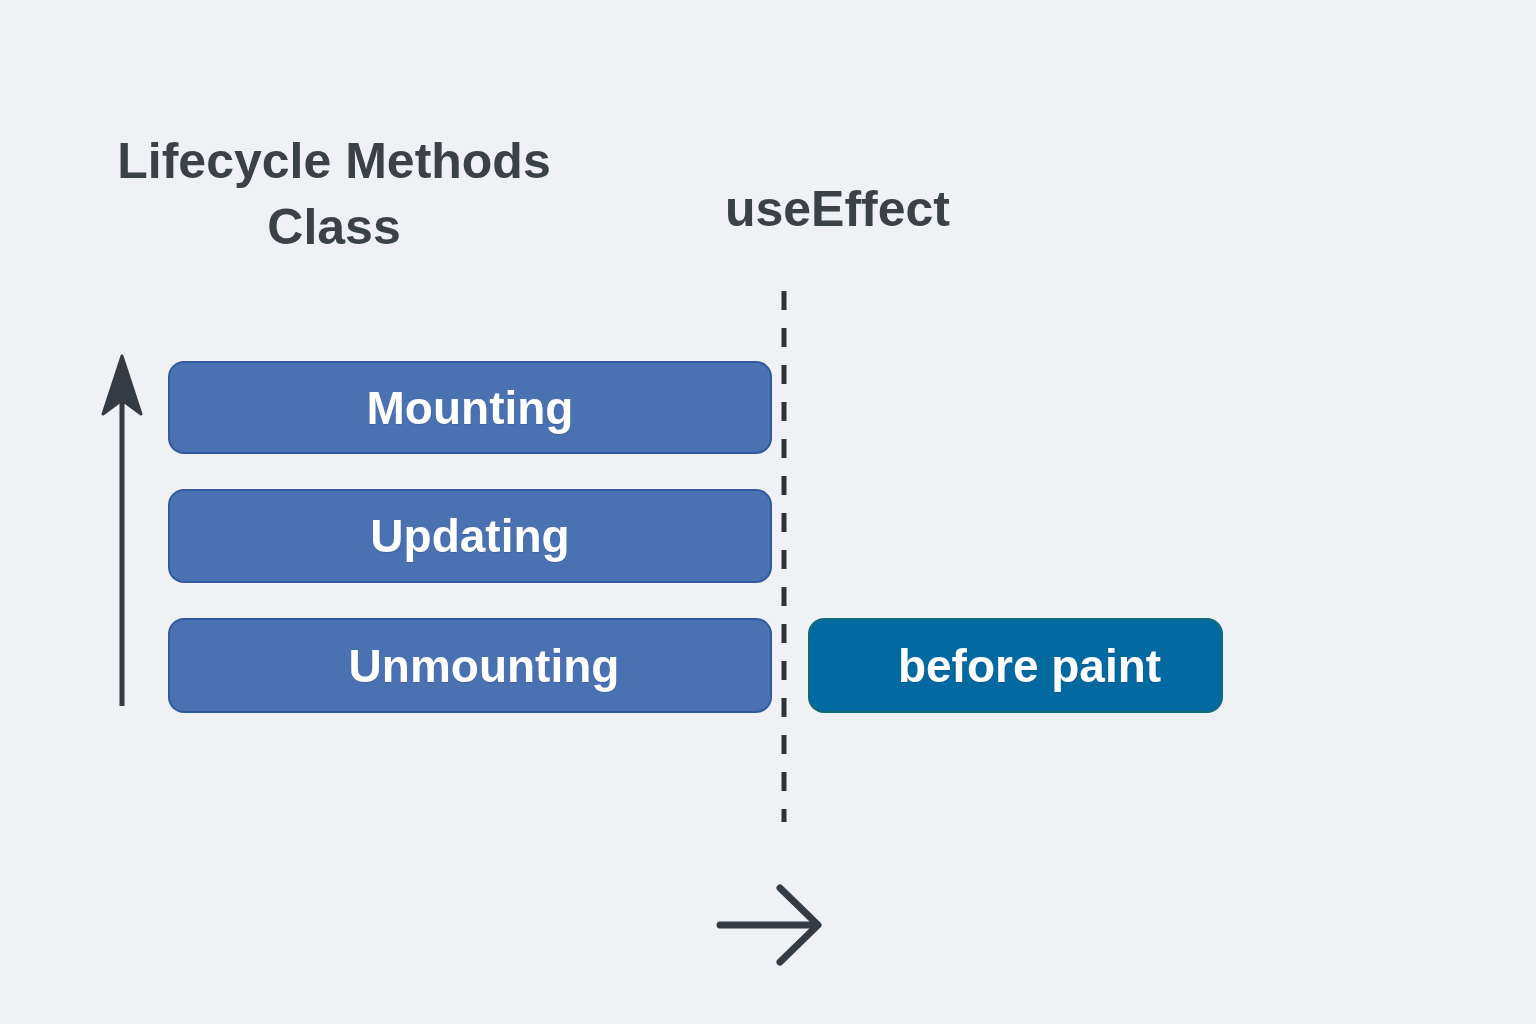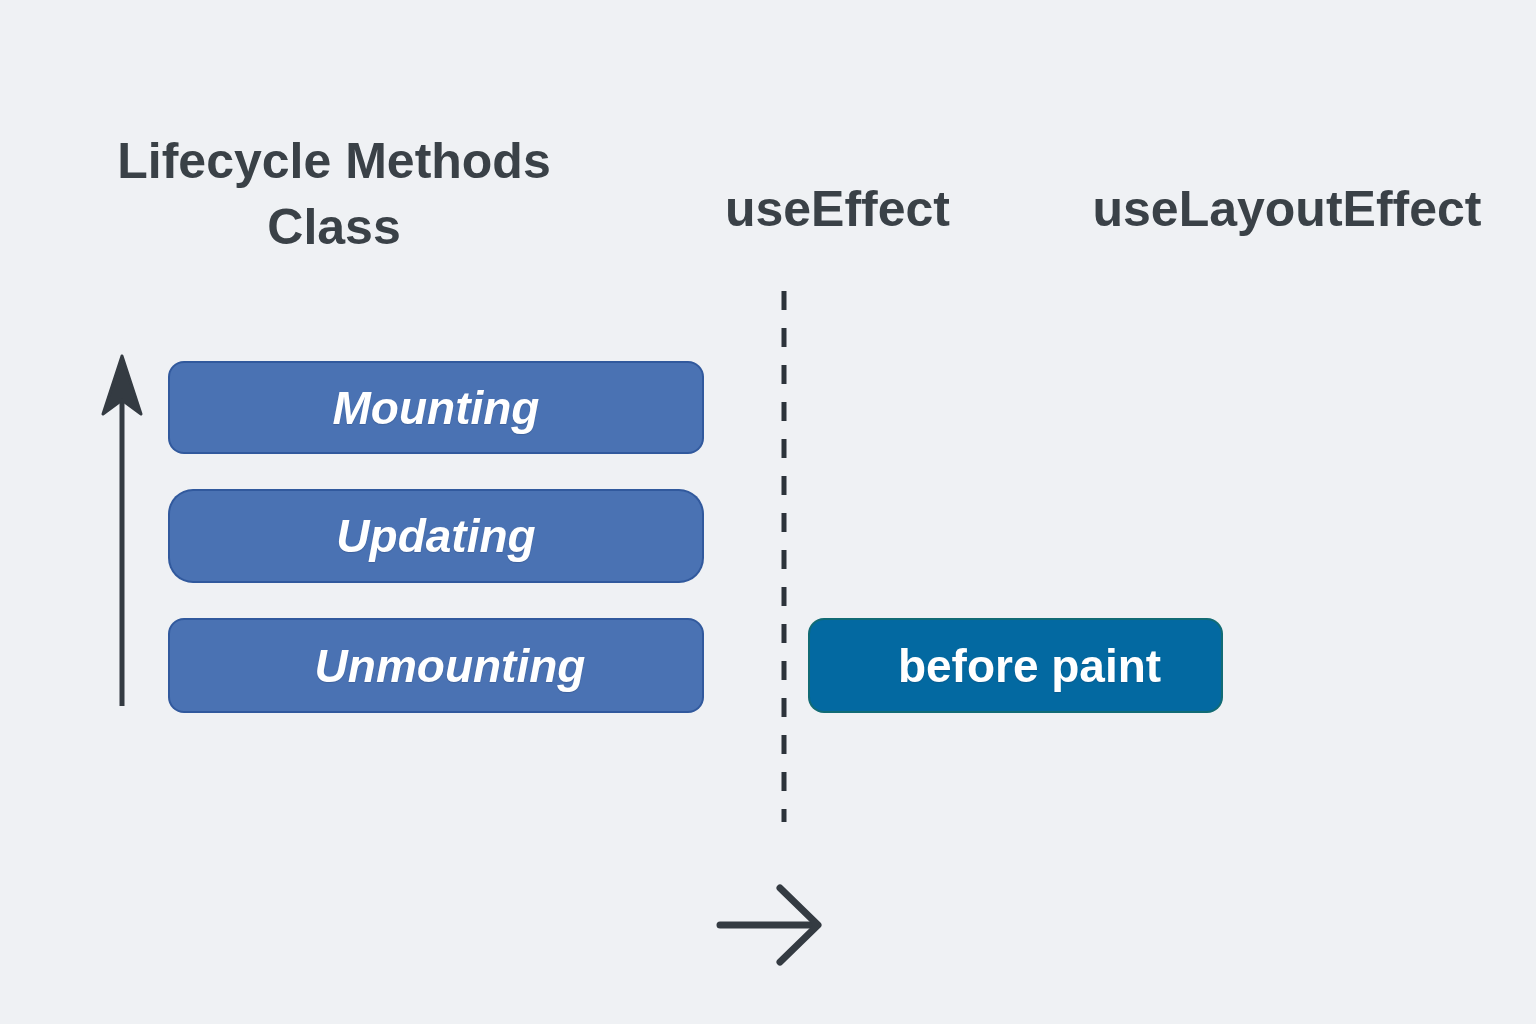--- a/index.html
+++ b/index.html
@@ -52,21 +52,21 @@
     align-items: center;
     justify-content: center;
     color: #ffffff;
     font-weight: 700;
     font-size: 46px;
     text-shadow: 0 1px 1px rgba(30,50,90,0.25);
   }
   .box.green {
     border-color: rgba(35, 110, 65, 0.45);
   }
-  .col-left  { left: 168px; width: 536px; font-style: italic; }
+  .col-left  { left: 168px; width: 604px; }
   .col-right { left: 808px; width: 415px; }
   .row-1 { top: 361px; height: 93px; }
   .row-2 { top: 489px; height: 94px; }
   .row-3 { top: 618px; height: 95px; padding-left: 28px; }
 
   
   .svg-abs { position: absolute; }
   .up-arrow-svg    { left: 86px;  top: 344px; }
   .dashed-line-svg { left: 770px; top: 285px; }
   .right-arrow-svg { left: 705px; top: 875px; }
@@ -74,31 +74,30 @@
 </head>
 <body>
 
 <div class="canvas">
 
   <div class="hdr hdr-class">
     <div>Lifecycle Methods</div>
     <div>Class</div>
   </div>
   <div class="hdr hdr-useeffect">useEffect</div>
-  <div class="hdr hdr-uselayouteffect">useLayoutEffect</div>
 
   <svg class="svg-abs up-arrow-svg" width="74" height="380" viewBox="0 0 74 380">
     <line x1="36" y1="362" x2="36" y2="58" stroke="#343b42" stroke-width="5"></line>
     <polygon points="36,12 17,70 36,56 55,70" fill="#343b42" stroke="#343b42" stroke-width="3" stroke-linejoin="round"></polygon>
   </svg>
 
   <div class="box col-left row-1" style="background: rgb(74, 114, 179);">
     <span>Mounting</span>
   </div>
-  <div class="box col-left row-2" style="background: rgb(74, 114, 179); border-radius: 25px;">
+  <div class="box col-left row-2" style="background: rgb(74, 114, 179);">
     <span>Updating</span>
   </div>
   <div class="box col-left row-3" style="background: rgb(74, 114, 179);">
     <span>Unmounting</span>
   </div>
 
   <svg class="svg-abs dashed-line-svg" width="28" height="545" viewBox="0 0 28 545">
     <line x1="14" y1="6" x2="14" y2="537" stroke="#2c333a" stroke-width="5" stroke-dasharray="19 18"></line>
   </svg>
 

